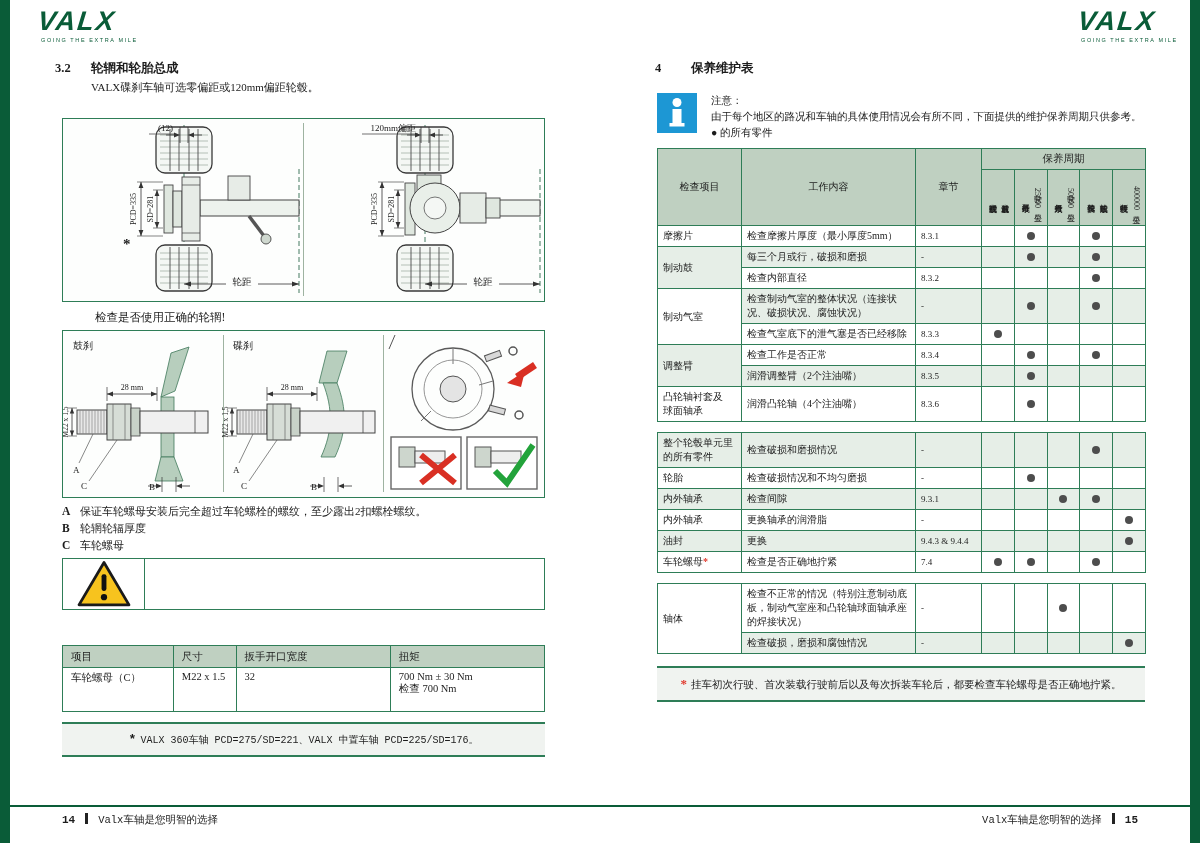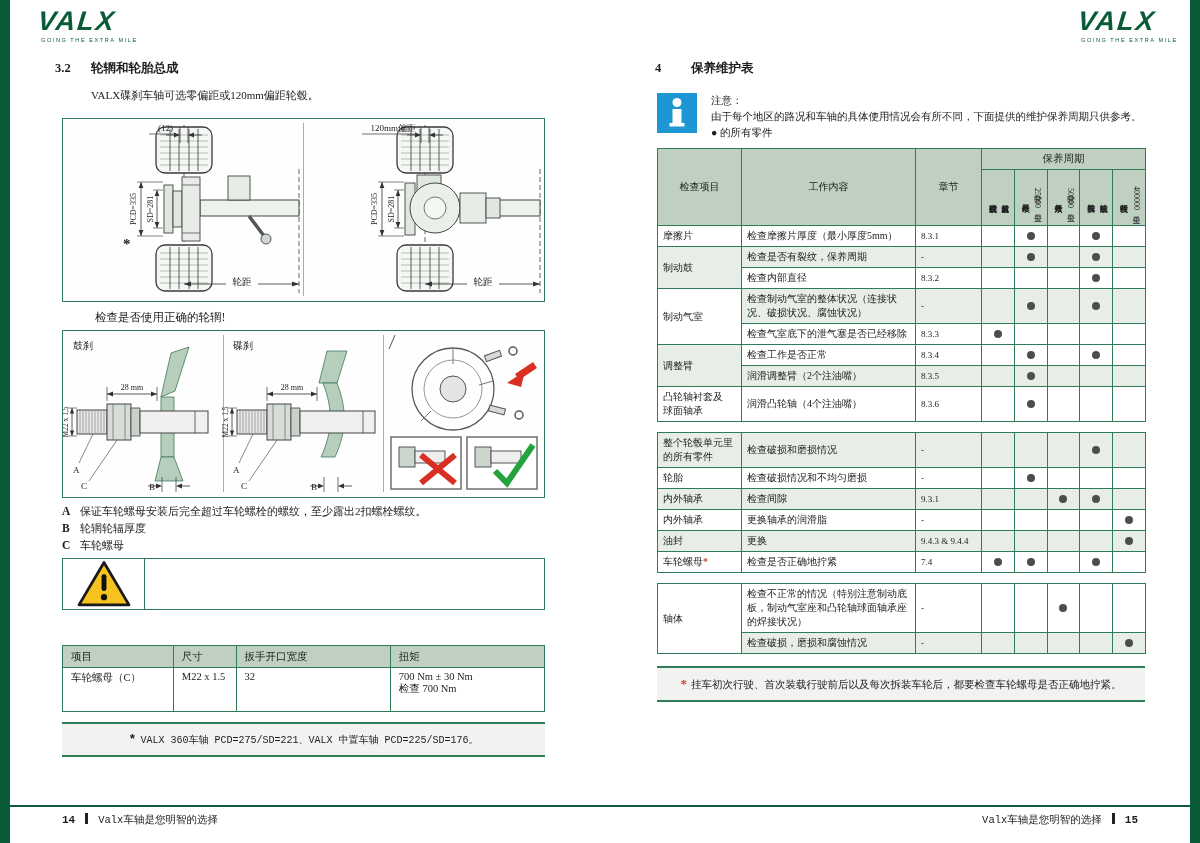--- a/index.html
+++ b/index.html
@@ -18,21 +18,21 @@
   .logo .valx{font-family:"Liberation Sans",sans-serif;font-weight:900;font-style:italic;
     font-size:27px;color:var(--brand);letter-spacing:2px;transform:skewX(-6deg);}
   .logo .tagline{font-family:"Liberation Sans",sans-serif;font-size:5.5px;letter-spacing:1.6px;
     color:var(--brand);margin-top:3px;margin-left:3px;}
   #logo-left{left:38px;top:8px;} #logo-right{left:1078px;top:8px;}
 
   
   .sec-head{position:absolute;font-weight:bold;font-size:12.5px;}
   .sec-head .num{display:inline-block;width:36px;}
   #lp-head{left:55px;top:60px;}
-  #lp-sub{position:absolute;left:91px;top:88px;font-size:11px;font-family:Liberation Serif, serif;}
+  #lp-sub{position:absolute;left:91px;top:80px;font-size:11px;font-family:Liberation Serif, serif;}
   #rp-head{left:655px;top:60px;}
 
   
   .figure-box{position:absolute;left:62px;width:483px;border:1.5px solid var(--border);background:#fdfefd;}
   #axle-box{top:118px;height:184px;}
   #check-heading{position:absolute;left:95px;top:310px;font-size:11.5px;}
   #brake-box{top:330px;height:168px;}
   svg text{font-family:"Liberation Serif","DejaVu Serif",serif;fill:#222;}
 
   
@@ -408,21 +408,21 @@
             <td class="work">检查摩擦片厚度（最小厚度5mm）</td>
             <td class="chapter">8.3.1</td>
             <td class="period"></td>
             <td class="period"><span class="dot"></span></td>
             <td class="period"></td>
             <td class="period"><span class="dot"></span></td>
             <td class="period"></td>
           </tr>
           <tr>
             <td class="item sh" rowspan="2"><span>制动鼓</span></td>
-            <td class="work sh">检查是否有裂纹，保养周期</td>
+            <td class="work sh">每三个月或行，破损和磨损</td>
             <td class="chapter sh">-</td>
             <td class="period sh"></td>
             <td class="period sh"><span class="dot"></span></td>
             <td class="period sh"></td>
             <td class="period sh"><span class="dot"></span></td>
             <td class="period sh"></td>
           </tr>
           <tr>
             <td class="work">检查内部直径</td>
             <td class="chapter">8.3.2</td>

